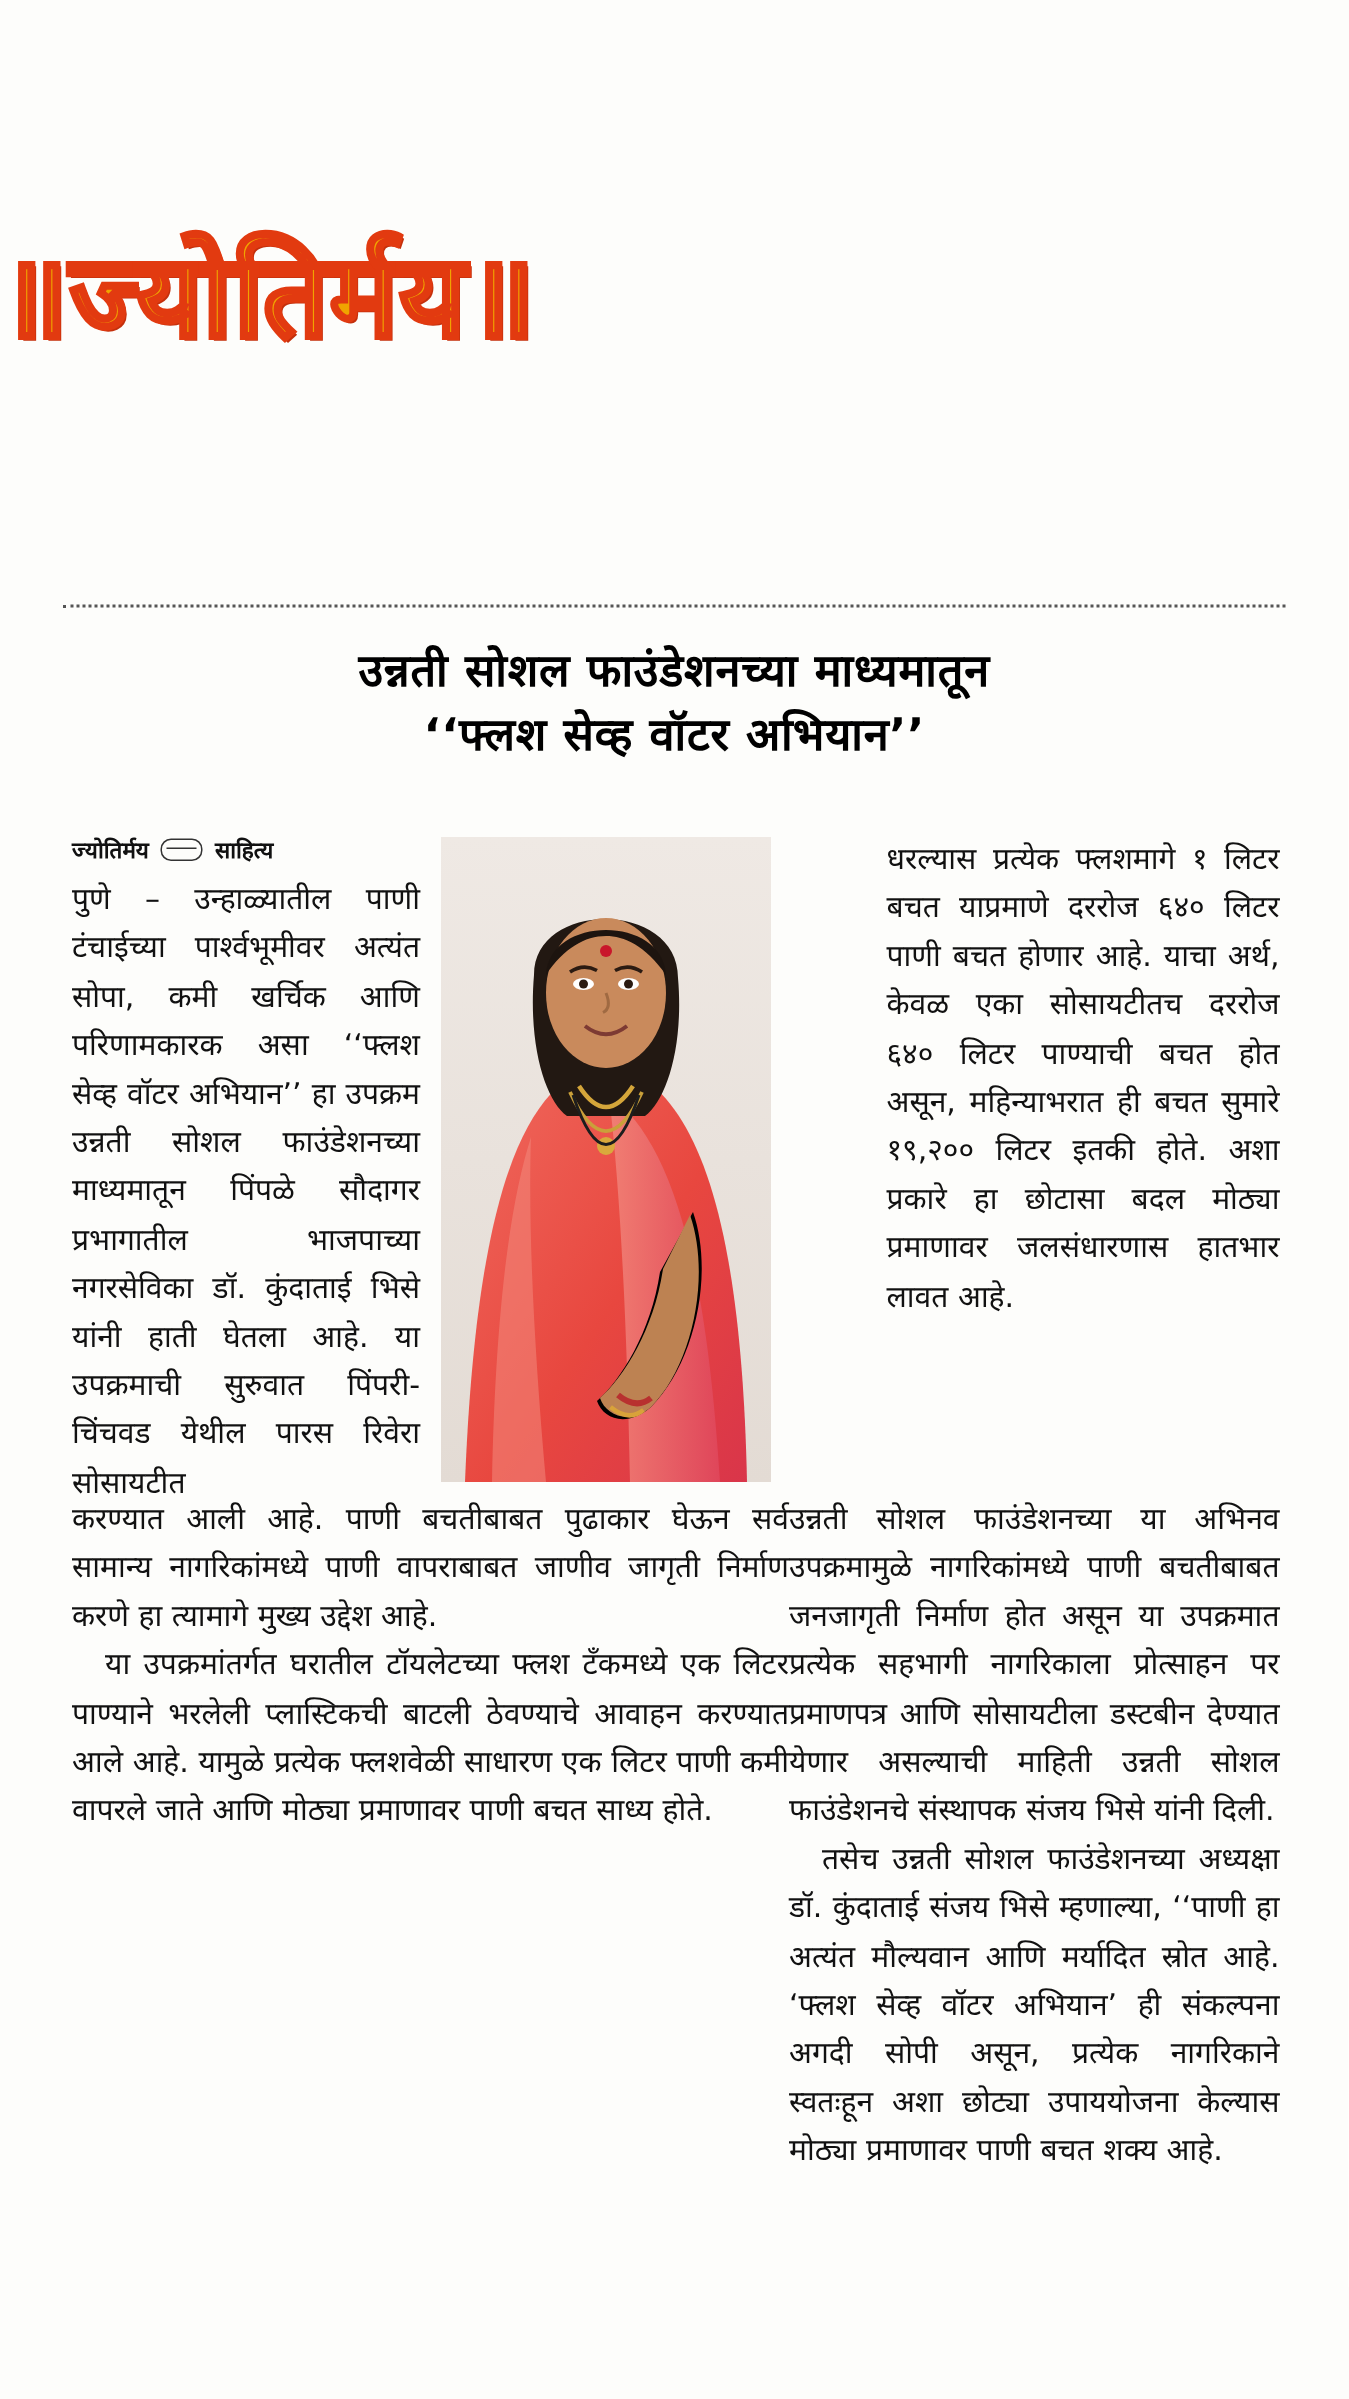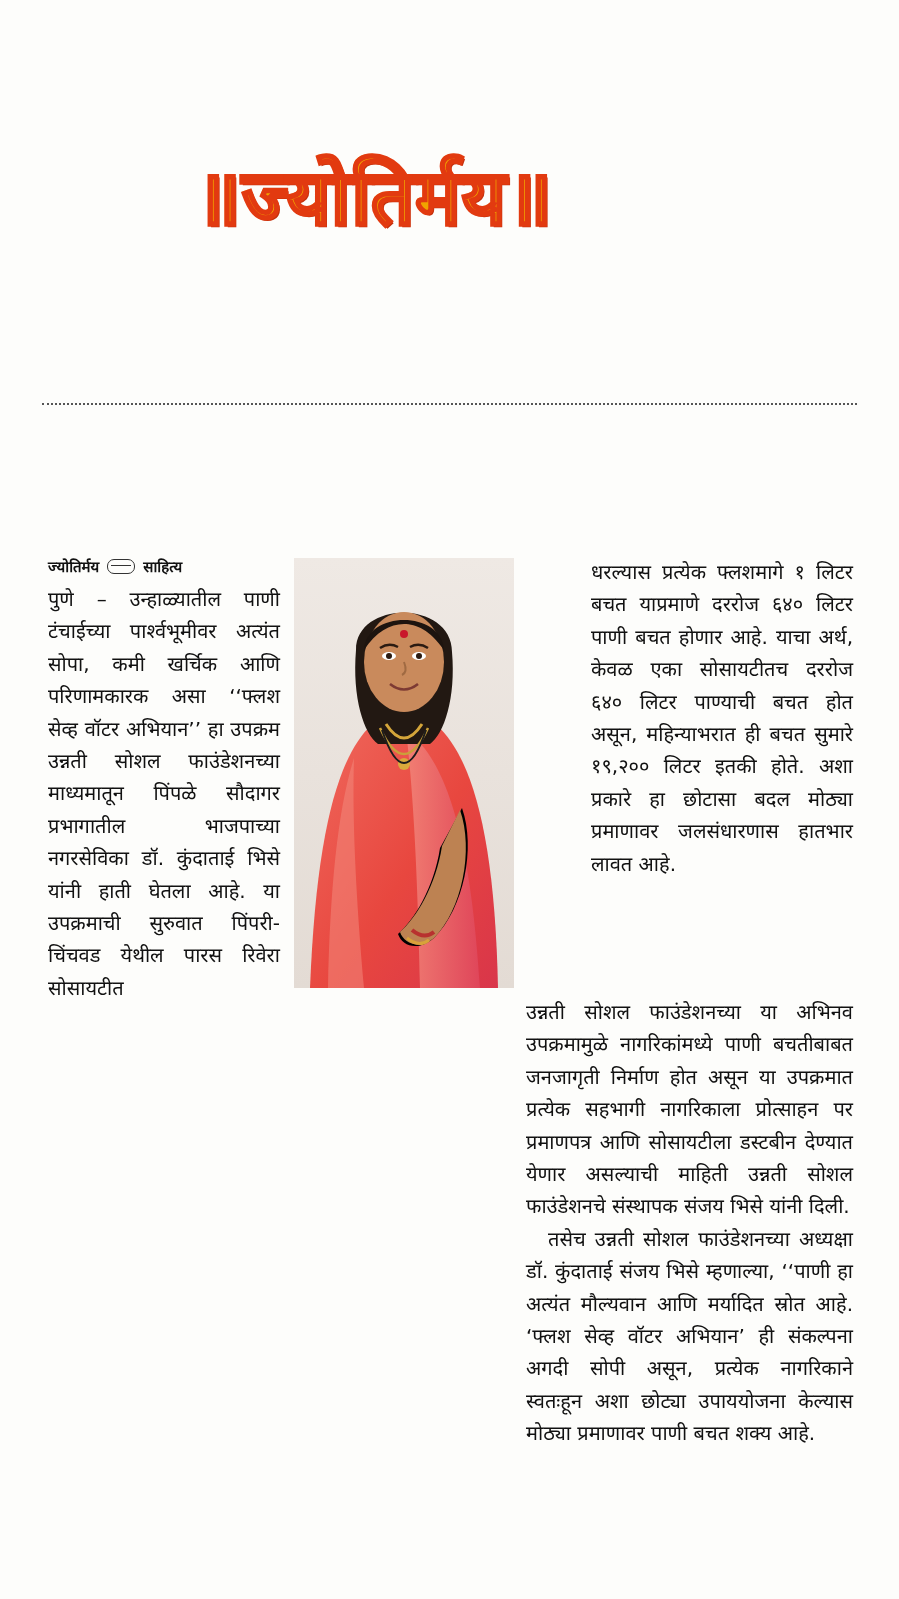--- a/index.html
+++ b/index.html
@@ -21,21 +21,20 @@
     height: 1599px;
     background: #fdfdfb;
   }
 
   
   .masthead {
     position: absolute;
     top: 150px;
     left: 0;
     width: 749px;
-    text-align: center;
   }
   .masthead-title {
     font-family: "DejaVu Sans", sans-serif;
     font-size: 76px;
     font-weight: bold;
     letter-spacing: 1px;
     line-height: 1;
     color: #f0a400;
     -webkit-text-stroke: 3px #e23a10;
     text-shadow:
@@ -168,20 +167,24 @@
 <body>
 
 <div class="page">
 
   <div class="masthead">
     <div class="masthead-title">॥ज्योतिर्मय॥</div>
   </div>
 
   <div class="rule-dotted"></div>
 
+  <div class="headline">
+    <div class="line1">उन्नती सोशल फाउंडेशनच्या माध्यमातून</div>
+    <div class="line2">‘‘फ्लश सेव्ह वॉटर अभियान’’</div>
+  </div>
 
   <div class="body-area">
 
     <div class="col-left">
       <div class="kicker">
         <span class="brand">ज्योतिर्मय</span>
         <span class="sep"></span>
         <span class="brand">साहित्य</span>
       </div>
       <p class="para">पुणे – उन्हाळ्यातील पाणी टंचाईच्या पार्श्वभूमीवर अत्यंत सोपा, कमी खर्चिक आणि परिणामकारक असा ‘‘फ्लश सेव्ह वॉटर अभियान’’ हा उपक्रम उन्नती सोशल फाउंडेशनच्या माध्यमातून पिंपळे सौदागर प्रभागातील भाजपाच्या नगरसेविका डॉ. कुंदाताई भिसे यांनी हाती घेतला आहे. या उपक्रमाची सुरुवात पिंपरी-चिंचवड येथील पारस रिवेरा सोसायटीत</p>
@@ -243,20 +246,22 @@
         <path d="M118 372 q 12 10 22 2" stroke="#b8312f" stroke-width="4" fill="none"></path>
         <path d="M113 380 q 12 10 22 2" stroke="#d8a23a" stroke-width="3" fill="none"></path>
       </svg>
     </div>
 
     <div class="col-right">
       <p class="para">धरल्यास प्रत्येक फ्लशमागे १ लिटर बचत याप्रमाणे दररोज ६४० लिटर पाणी बचत होणार आहे. याचा अर्थ, केवळ एका सोसायटीतच दररोज ६४० लिटर पाण्याची बचत होत असून, महिन्याभरात ही बचत सुमारे १९,२०० लिटर इतकी होते. अशा प्रकारे हा छोटासा बदल मोठ्या प्रमाणावर जलसंधारणास हातभार लावत आहे.</p>
     </div>
 
     <div class="col-left-wide">
+      <p class="para">करण्यात आली आहे. पाणी बचतीबाबत पुढाकार घेऊन सर्व सामान्य नागरिकांमध्ये पाणी वापराबाबत जाणीव जागृती निर्माण करणे हा त्यामागे मुख्य उद्देश आहे.</p>
+      <p class="para">या उपक्रमांतर्गत घरातील टॉयलेटच्या फ्लश टँकमध्ये एक लिटर पाण्याने भरलेली प्लास्टिकची बाटली ठेवण्याचे आवाहन करण्यात आले आहे. यामुळे प्रत्येक फ्लशवेळी साधारण एक लिटर पाणी कमी वापरले जाते आणि मोठ्या प्रमाणावर पाणी बचत साध्य होते.</p>
     </div>
 
     <div class="col-right-wide">
       <p class="para">उन्नती सोशल फाउंडेशनच्या या अभिनव उपक्रमामुळे नागरिकांमध्ये पाणी बचतीबाबत जनजागृती निर्माण होत असून या उपक्रमात प्रत्येक सहभागी नागरिकाला प्रोत्साहन पर प्रमाणपत्र आणि सोसायटीला डस्टबीन देण्यात येणार असल्याची माहिती उन्नती सोशल फाउंडेशनचे संस्थापक संजय भिसे यांनी दिली.</p>
       <p class="para">तसेच उन्नती सोशल फाउंडेशनच्या अध्यक्षा डॉ. कुंदाताई संजय भिसे म्हणाल्या, ‘‘पाणी हा अत्यंत मौल्यवान आणि मर्यादित स्रोत आहे. ‘फ्लश सेव्ह वॉटर अभियान’ ही संकल्पना अगदी सोपी असून, प्रत्येक नागरिकाने स्वतःहून अशा छोट्या उपाययोजना केल्यास मोठ्या प्रमाणावर पाणी बचत शक्य आहे.</p>
     </div>
 
   </div>
 </div>
 

